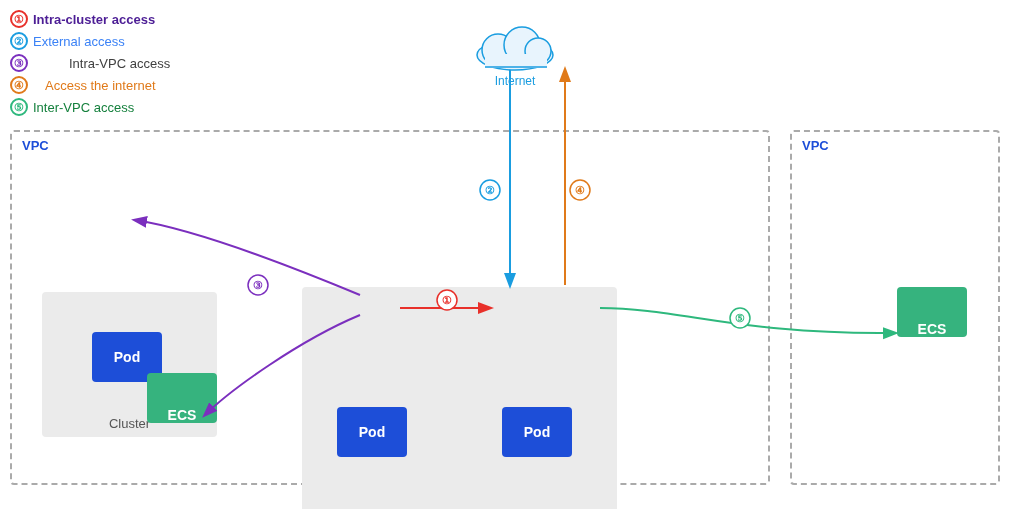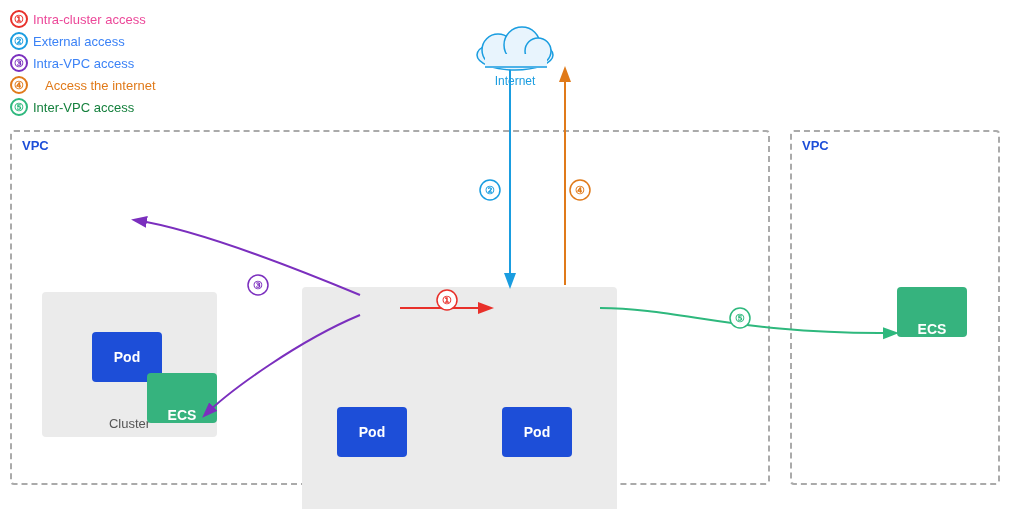--- a/index.html
+++ b/index.html
@@ -136,29 +136,29 @@
       height: 509px;
       pointer-events: none;
     }
   </style>
 </head>
 <body>
 
 <div class="legend">
   <div class="legend-item">
     <div class="legend-circle" style="border-color:#e8302a; color:#e8302a;">①</div>
-    <span style="color:#ec4899;">Intra-cluster access</span>
+    <span style="color:#4c1d95;font-weight:bold;">Intra-cluster access</span>
   </div>
   <div class="legend-item">
     <div class="legend-circle" style="border-color:#1a9de0; color:#1a9de0;">②</div>
     <span style="color:#3b82f6;text-align:right;">External access</span>
   </div>
   <div class="legend-item">
     <div class="legend-circle" style="border-color:#7b2fbe; color:#7b2fbe;">③</div>
-    <span style="color:#3b82f6;">Intra-VPC access</span>
+    <span style="color:#404040;margin-left:36px;">Intra-VPC access</span>
   </div>
   <div class="legend-item">
     <div class="legend-circle" style="border-color:#e07a1a; color:#e07a1a;">④</div>
     <span style="color:#e07a1a;margin-left:12px;">Access the internet</span>
   </div>
   <div class="legend-item">
     <div class="legend-circle" style="border-color:#2eb87d; color:#2eb87d;">⑤</div>
     <span style="color:#15803d;">Inter-VPC access</span>
   </div>
 </div>

